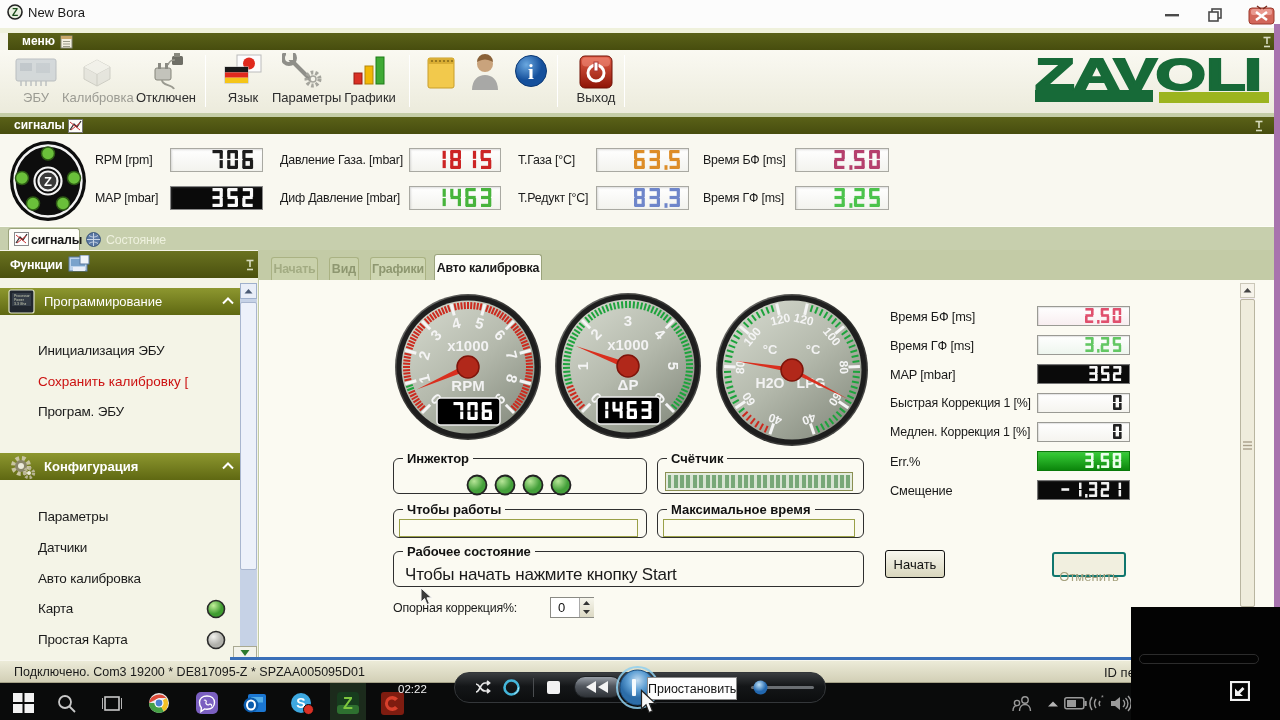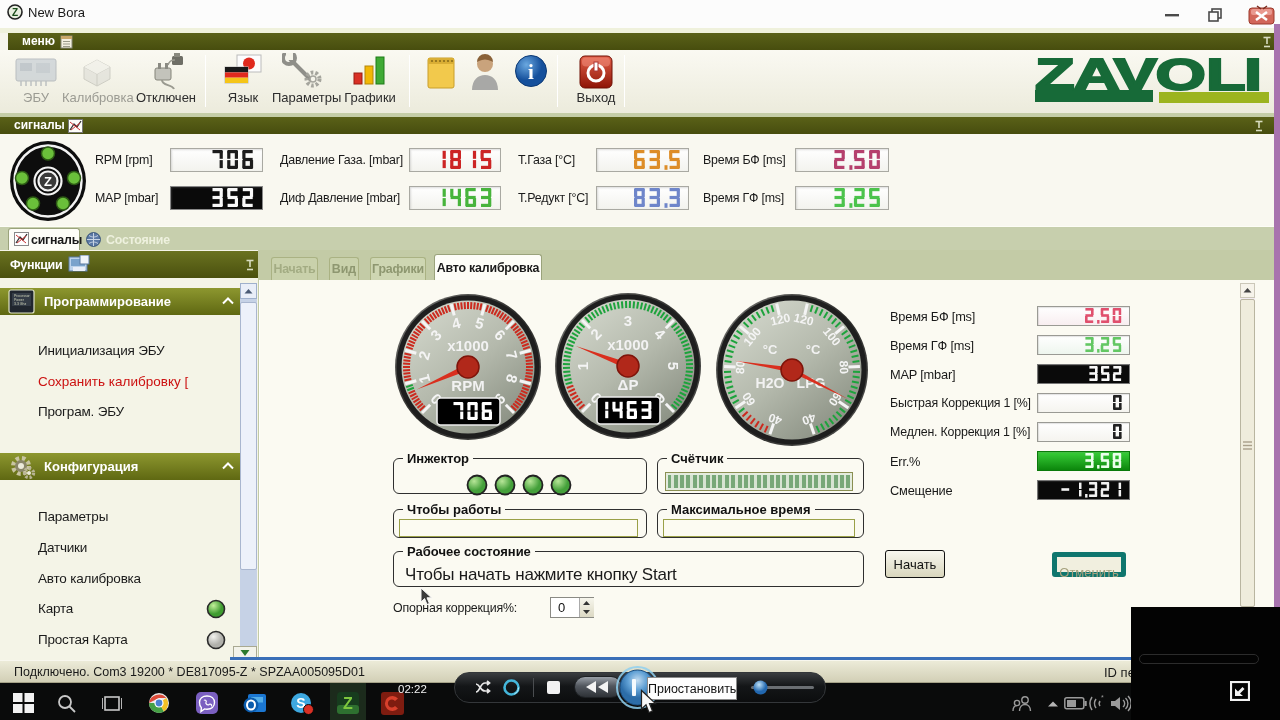--- a/index.html
+++ b/index.html
@@ -434,35 +434,35 @@
         <rect x="0.5" y="0.5" width="14" height="13" fill="#fff" stroke="#888"></rect>
         <path d="M2 11 L6 5 L9 8 L13 2" stroke="#333" stroke-width="1.3" fill="none"></path>
         <path d="M2 3 L12 11 M12 4 L3 11" stroke="#c33" stroke-width="1" fill="none"></path>
       </svg>
  <span class="ab" style="left:31px;top:6px;font-size:12.4px;font-weight:bold;color:#1a1a1a;letter-spacing:-0.2px">сигналы</span>
  <svg class="ab" style="left:86px;top:5px" width="15" height="15">
         <circle cx="7.5" cy="7.5" r="7" fill="#5b79a5"></circle>
         <circle cx="7.5" cy="7.5" r="6.9" fill="none" stroke="#3a5578" stroke-width="1"></circle>
         <path d="M1 7.5 h13 M7.5 1 v13 M3 3.5 c3 2 6 2 9 0 M3 11.5 c3 -2 6 -2 9 0" stroke="#c8d4e4" stroke-width="1" fill="none"></path>
       </svg>
- <span class="ab" style="left:106px;top:6px;font-size:12.4px;font-weight:bold;color:#eef1de;letter-spacing:-0.2px">Состояние</span>
+ <span class="ab" style="left:106px;top:6px;font-size:12.4px;font-weight:normal;color:#eef1de;letter-spacing:-0.2px">Состояние</span>
 </div>
 <div class="ab" id="sidebar">
 
  <div class="ab" style="left:0;top:38px;width:240px;height:27px;background:linear-gradient(#8d972f,#5f6812)"></div>
  <svg class="ab" style="left:8px;top:39px" width="27" height="25">
         <rect x="1" y="1" width="25" height="23" rx="2" fill="#20262e" stroke="#dfe3c8" stroke-width="1.2"></rect>
         <rect x="4" y="4" width="19" height="13" fill="#343c46"></rect>
         <g fill="#cfd3b8" font-size="3.5" font-family="Liberation Sans">
           <text x="6" y="8">Processor</text>
           <text x="6" y="12">Power</text>
           <text x="6" y="16">3.3 Ghz</text>
         </g>
       </svg>
- <span class="ab" style="left:44px;top:44px;font-size:13px;font-weight:bold;color:#fff">Программирование</span>
+ <span class="ab" style="left:44px;top:44px;font-size:13px;font-weight:normal;color:#fff">Программирование</span>
  <svg class="ab" style="left:222px;top:47px" width="12" height="8">
         <path d="M1 6.5 L6 1.5 L11 6.5" stroke="#fff" stroke-width="2" fill="none"></path>
       </svg>
  <span class="ab lbl" style="left:38px;top:93px;font-size:13.5px">Инициализация ЭБУ</span>
  <span class="ab" style="left:38px;top:124px;font-size:13.5px;font-weight:normal;color:#cc1111;white-space:nowrap">Сохранить калибровку [</span>
  <span class="ab lbl" style="left:38px;top:154px;font-size:13.5px">Програм. ЭБУ</span>
 
  <div class="ab" style="left:0;top:203px;width:240px;height:27px;background:linear-gradient(#8d972f,#5f6812)"></div>
  <svg class="ab" style="left:8px;top:204px" width="28" height="26">
         <circle cx="13" cy="12" r="7.5" fill="none" stroke="#c8c4a0" stroke-width="5" stroke-dasharray="3.4,2.6"></circle>
@@ -1106,21 +1106,21 @@
  <div class="ab" style="left:290px;top:317px;width:44px;height:21px;border:1px solid #8a8a84;background:#fff">
   <span class="ab" style="left:7px;top:2px;font-size:13px;color:#111">0</span>
   <div class="ab" style="left:28px;top:0;width:15px;height:19px;background:linear-gradient(#f6f5ec,#dcd9c4);border-left:1px solid #aaa"></div>
   <svg class="ab" style="left:31px;top:2px" width="9" height="15">
           <path d="M1 5 L4.5 1 L8 5 Z" fill="#333"></path>
           <path d="M1 10 L8 10 L4.5 14 Z" fill="#333"></path>
         </svg>
  </div>
 
  <div class="ab" style="left:625px;top:270px;width:60px;height:28px;border:1.6px solid #111;border-radius:3px;background:linear-gradient(#f8f7ef,#d9d6bd);text-align:center;font-size:13px;color:#111;padding-top:6px">Начать</div>
- <div class="ab" style="left:792px;top:272px;width:74px;height:25px;border:5px solid #0f766e;border-radius:3px;background:#f1efdf;text-align:center;font-size:13px;color:#a5a17e;padding-top:8px">Отменить</div>
+ <div class="ab" style="left:792px;top:272px;width:74px;height:25px;border:2px solid #0f766e;border-radius:3px;background:#f1efdf;text-align:center;font-size:13px;color:#a5a17e;padding-top:15px">Отменить</div>
 
  <svg class="ab" style="left:160px;top:307px" width="13" height="19">
         <path d="M1 1 L1 15 L4.6 11.6 L7 17.5 L9.4 16.4 L7 10.8 L11.5 10.8 Z" fill="#3a3a3a" stroke="#f8f8f8" stroke-width="1"></path>
       </svg>
 </div>
 
 <div class="ab" style="left:1240px;top:283px;width:15px;height:324px;background:#f2ebf0"></div>
 <div class="ab" style="left:1240px;top:283px;width:15px;height:15px;background:#f6f3ea;border:1px solid #cbc7b8"></div>
 <svg class="ab" style="left:1243px;top:287px" width="9" height="7">
       <path d="M0.5 5.5 L4.5 1 L8.5 5.5 Z" fill="#444"></path>

